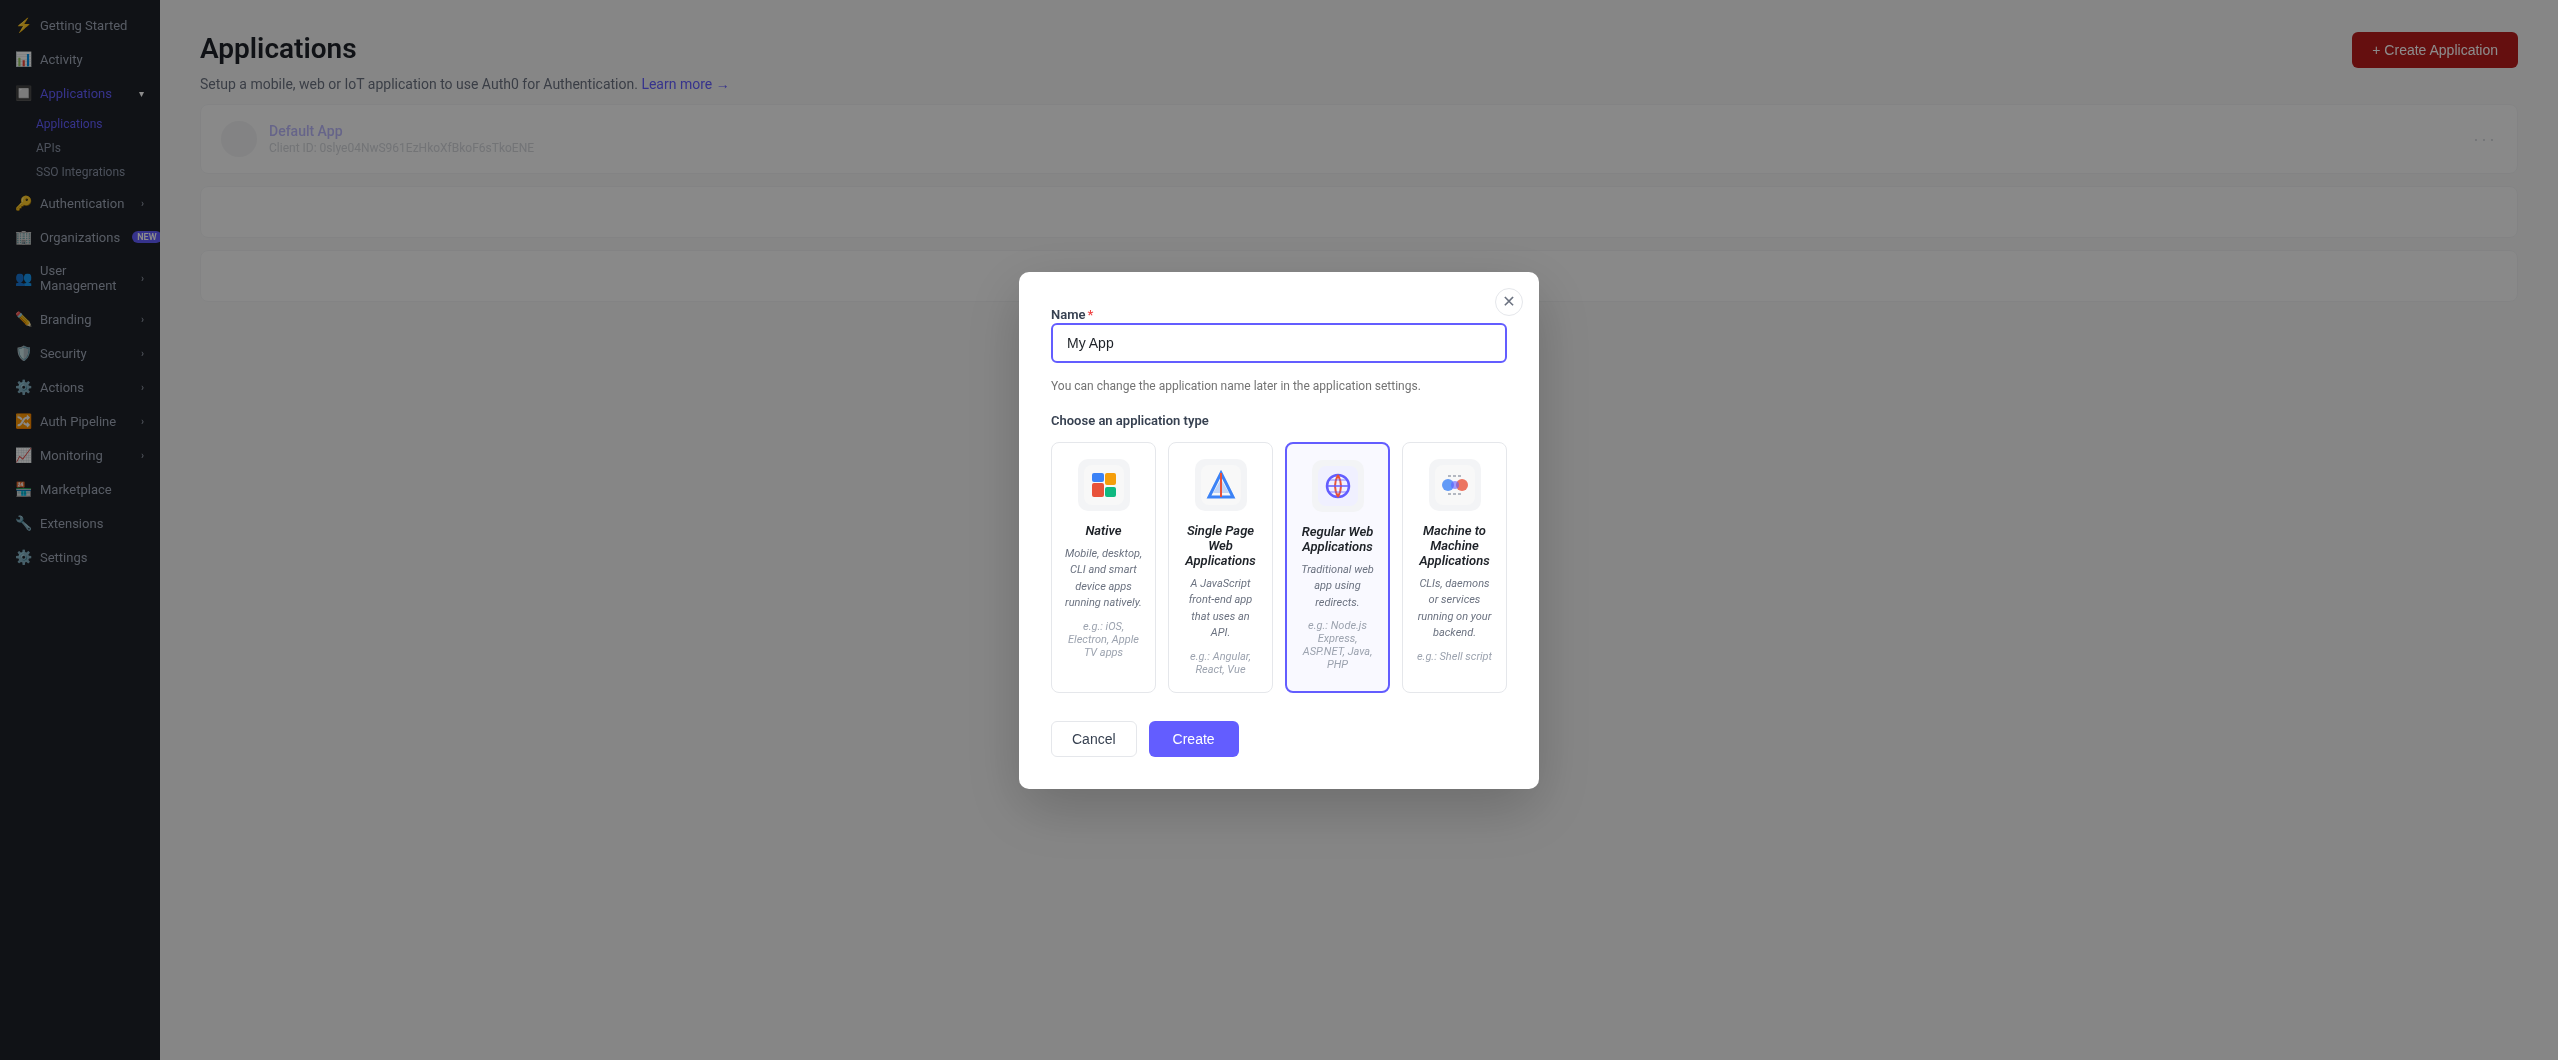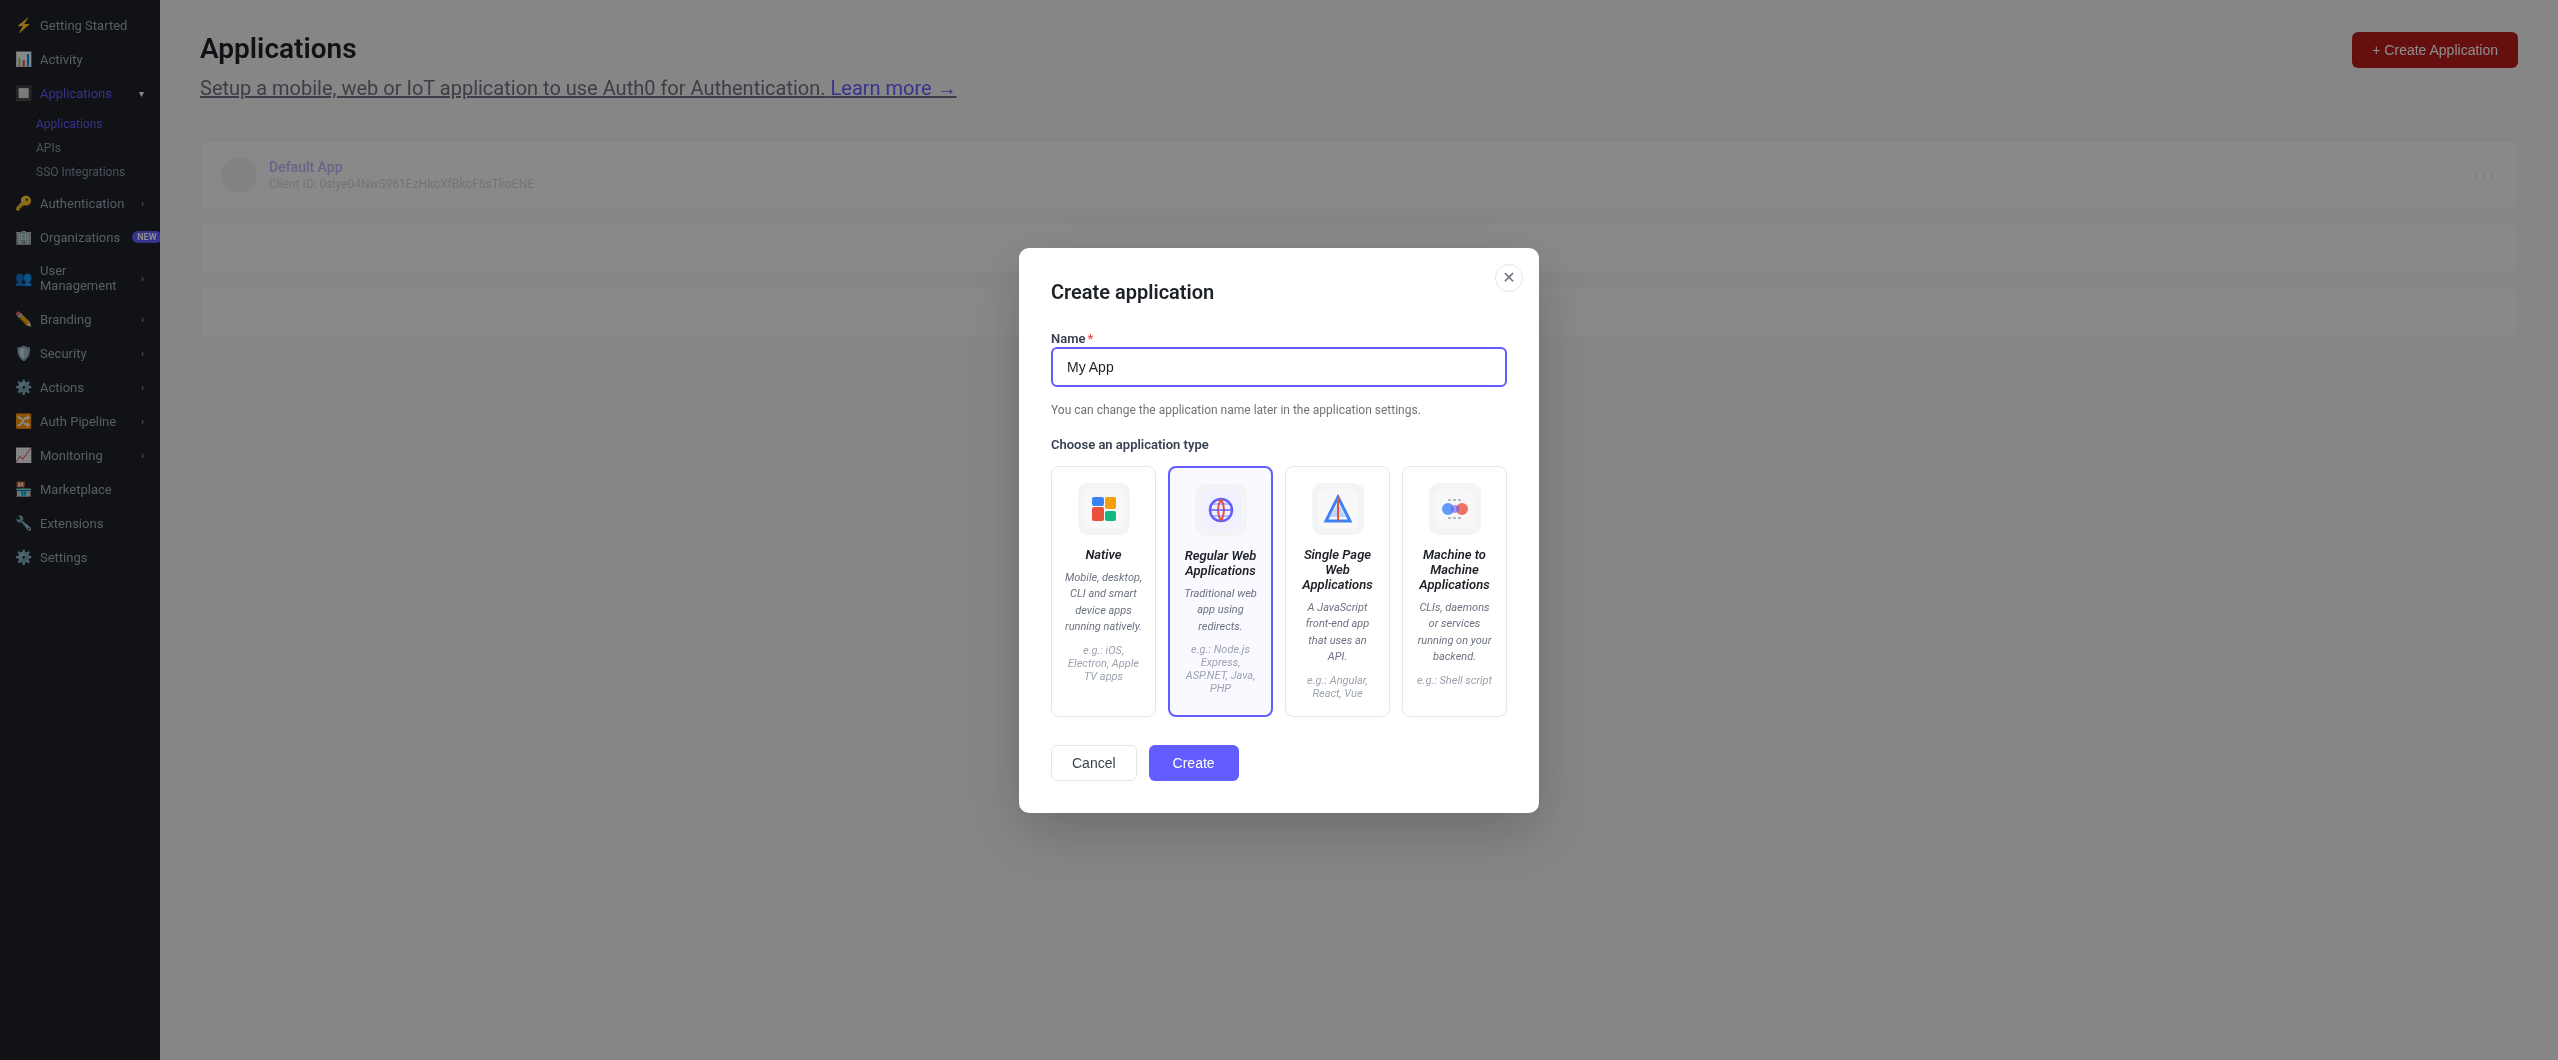--- a/index.html
+++ b/index.html
@@ -80,23 +80,22 @@
       border-radius: 6px;
       font-size: 14px;
       cursor: pointer;
       display: flex;
       align-items: center;
       gap: 6px;
       font-weight: 500;
     }
     .subtitle {
       color: #6b7280;
-      font-size: 20px;
-      margin-bottom: 40px;
-      text-decoration: underline;
+      font-size: 14px;
+      margin-bottom: 12px;
     }
     .subtitle a { color: #635dff; text-decoration: none; }
 
     
     .app-row {
       background: #fff;
       border: 1px solid #e5e7eb;
       border-radius: 8px;
       padding: 16px 20px;
       margin-bottom: 12px;
@@ -373,21 +372,20 @@
       </div>
     </div>
     <button class="dots-btn">···</button>
   </div>
   <div class="app-row" style="height:52px;"></div>
   <div class="app-row" style="height:52px;"></div>
 </main>
 
 <div class="overlay">
   <div class="modal">
-    <h2 class="modal-title">Create application</h2>
     <button class="modal-close">✕</button>
 
     <div>
       <label class="field-label">
         <span>Name</span><span class="required">*</span>
       </label>
       <input class="text-input" type="text" value="My App" placeholder="My App" style="">
       <p class="field-hint">You can change the application name later in the application settings.</p>
     </div>
 
@@ -401,54 +399,54 @@
             <rect width="40" height="40" rx="8" fill="#f8f8f8"></rect>
             <rect x="8" y="18" width="12" height="14" rx="2" fill="#e8523a"></rect>
             <rect x="8" y="8" width="12" height="9" rx="2" fill="#3b82f6"></rect>
             <rect x="21" y="8" width="11" height="12" rx="2" fill="#f59e0b"></rect>
             <rect x="21" y="22" width="11" height="10" rx="2" fill="#10b981"></rect>
           </svg>
         </div>
         <div class="app-type-name">Native</div>
         <div class="app-type-desc">Mobile, desktop, CLI and smart device apps running natively.</div>
         <div class="app-type-example">e.g.: iOS, Electron, Apple TV apps</div>
+      </div>
+
+      <div class="app-type-card">
+        <div class="app-type-icon spa-icon">
+          <svg viewBox="0 0 40 40" width="40" height="40" xmlns="http://www.w3.org/2000/svg">
+            <rect width="40" height="40" rx="8" fill="#f8f8f8"></rect>
+            <polygon points="20,8 32,32 8,32" fill="none" stroke="#3b82f6" stroke-width="3"></polygon>
+            <polygon points="20,14 28,28 12,28" fill="#3b82f6" opacity="0.3"></polygon>
+            <line x1="20" y1="8" x2="20" y2="32" stroke="#e8523a" stroke-width="2"></line>
+          </svg>
+        </div>
+        <div class="app-type-name">Single Page Web Applications</div>
+        <div class="app-type-desc">A JavaScript front-end app that uses an API.</div>
+        <div class="app-type-example">e.g.: Angular, React, Vue</div>
       </div>
 
       <div class="app-type-card selected">
         <div class="app-type-icon rwa-icon">
           <svg viewBox="0 0 40 40" width="40" height="40" xmlns="http://www.w3.org/2000/svg">
             <rect width="40" height="40" rx="8" fill="#f0f0ff"></rect>
             <circle cx="20" cy="20" r="11" fill="none" stroke="#635dff" stroke-width="2.5"></circle>
             <path d="M20 9 Q26 20 20 31" fill="none" stroke="#e8523a" stroke-width="2"></path>
             <path d="M20 9 Q14 20 20 31" fill="none" stroke="#e8523a" stroke-width="2"></path>
             <line x1="9" y1="20" x2="31" y2="20" stroke="#635dff" stroke-width="1.5"></line>
             <line x1="11" y1="14" x2="29" y2="14" stroke="#635dff" stroke-width="1.5" opacity="0.5"></line>
             <line x1="11" y1="26" x2="29" y2="26" stroke="#635dff" stroke-width="1.5" opacity="0.5"></line>
           </svg>
         </div>
         <div class="app-type-name">Regular Web Applications</div>
         <div class="app-type-desc">Traditional web app using redirects.</div>
         <div class="app-type-example">e.g.: Node.js Express, ASP.NET, Java, PHP</div>
       </div>
 
       <div class="app-type-card">
-        <div class="app-type-icon spa-icon">
-          <svg viewBox="0 0 40 40" width="40" height="40" xmlns="http://www.w3.org/2000/svg">
-            <rect width="40" height="40" rx="8" fill="#f8f8f8"></rect>
-            <polygon points="20,8 32,32 8,32" fill="none" stroke="#3b82f6" stroke-width="3"></polygon>
-            <polygon points="20,14 28,28 12,28" fill="#3b82f6" opacity="0.3"></polygon>
-            <line x1="20" y1="8" x2="20" y2="32" stroke="#e8523a" stroke-width="2"></line>
-          </svg>
-        </div>
-        <div class="app-type-name">Single Page Web Applications</div>
-        <div class="app-type-desc">A JavaScript front-end app that uses an API.</div>
-        <div class="app-type-example">e.g.: Angular, React, Vue</div>
-      </div>
-
-      <div class="app-type-card">
         <div class="app-type-icon m2m-icon">
           <svg viewBox="0 0 40 40" width="40" height="40" xmlns="http://www.w3.org/2000/svg">
             <rect width="40" height="40" rx="8" fill="#f8f8f8"></rect>
             <circle cx="13" cy="20" r="6" fill="#3b82f6" opacity="0.8"></circle>
             <circle cx="27" cy="20" r="6" fill="#e8523a" opacity="0.8"></circle>
             <circle cx="20" cy="20" r="4" fill="#635dff" opacity="0.6"></circle>
             <line x1="13" y1="11" x2="27" y2="11" stroke="#9ca3af" stroke-width="1.5" stroke-dasharray="3,2"></line>
             <line x1="13" y1="29" x2="27" y2="29" stroke="#9ca3af" stroke-width="1.5" stroke-dasharray="3,2"></line>
           </svg>
         </div>

